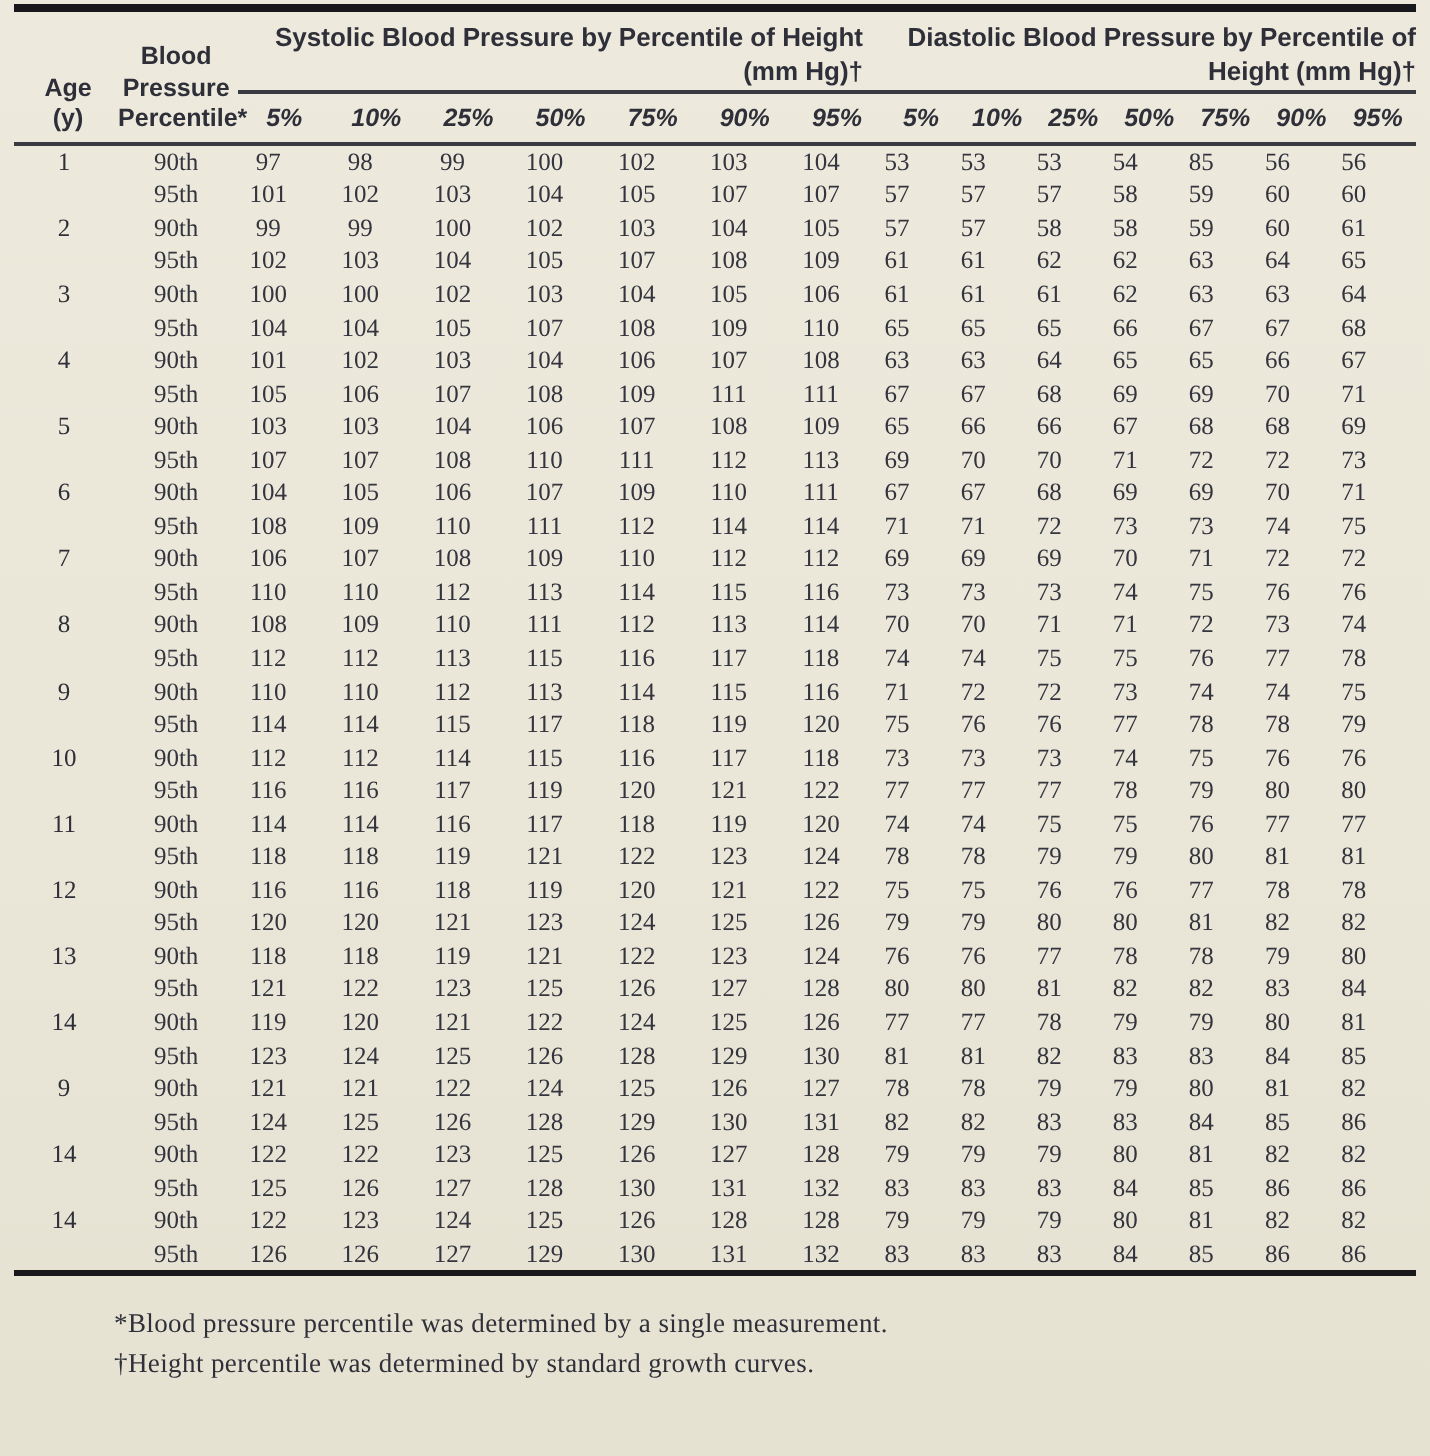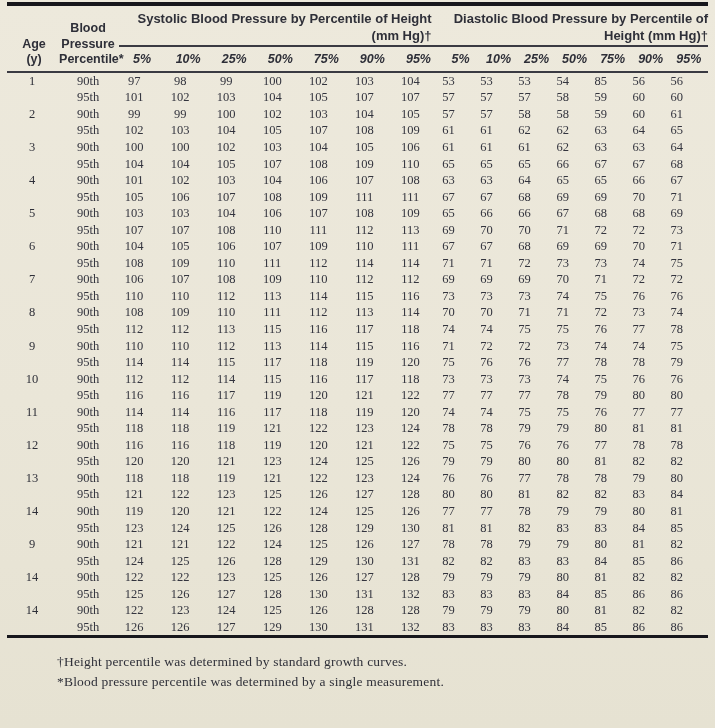--- a/index.html
+++ b/index.html
@@ -752,17 +752,17 @@
           <td class="c-dia">83</td>
           <td class="c-dia">84</td>
           <td class="c-dia">85</td>
           <td class="c-dia">86</td>
           <td class="c-dia">86</td>
         </tr>
       </tbody>
   </table>
 
   <div class="footnotes">
+    <div class="fn">*Blood pressure percentile was determined by a single measurement.</div>
     <div class="fn">†Height percentile was determined by standard growth curves.</div>
-    <div class="fn">*Blood pressure percentile was determined by a single measurement.</div>
   </div>
 
 </div>
 
 </body></html>

